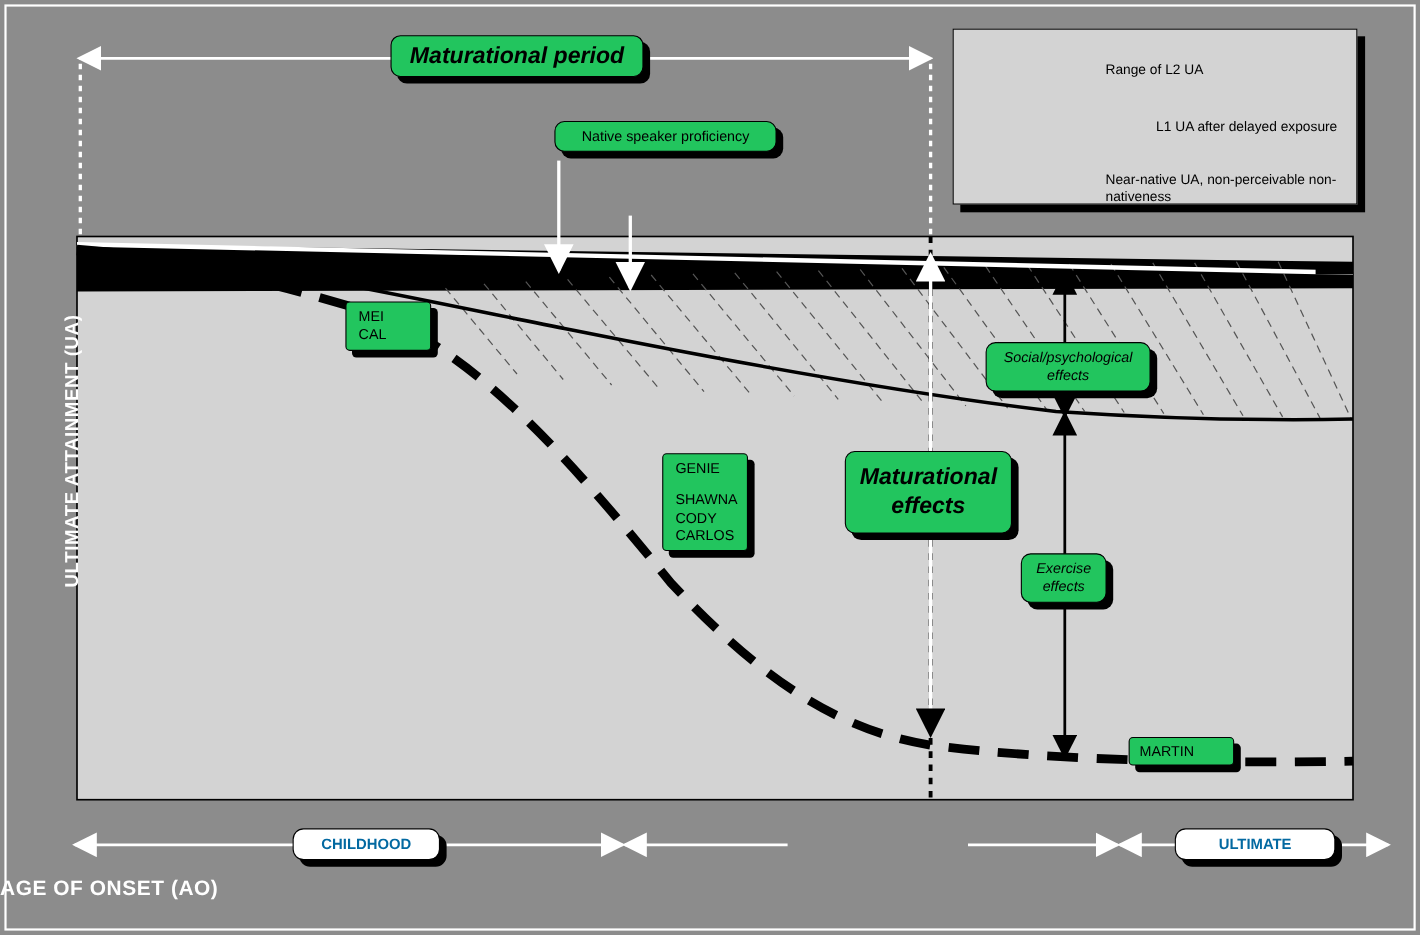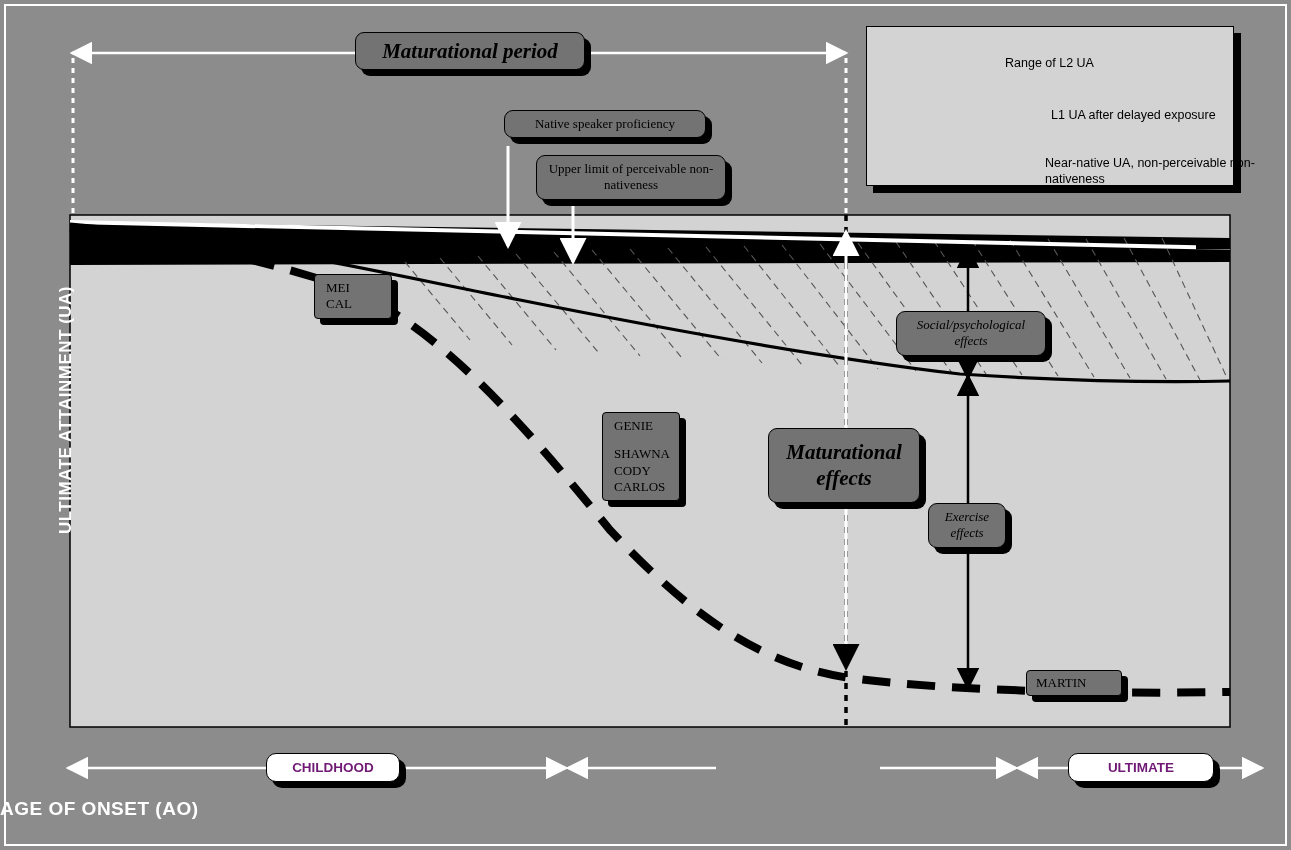--- a/index.html
+++ b/index.html
@@ -29,31 +29,30 @@
   svg#canvas {
     position: absolute;
     left: 0;
     top: 0;
     width: 1291px;
     height: 850px;
   }
   
   .callout {
     position: absolute;
-    background: #737373;
+    background: #22c55e;
     border: 1.5px solid #000000;
     border-radius: 9px;
     box-shadow: 6px 6px 0 #000000;
     padding: 5px 11px;
     font-size: 13px;
     line-height: 1.25;
     color: #000000;
     text-align: center;
     box-sizing: border-box;
-    font-family: Liberation Serif, serif;
   }
   .callout.sq {
     border-radius: 4px;
   }
   .callout.italic {
     font-style: italic;
   }
   .callout.big {
     font-size: 21px;
     font-weight: bold;
@@ -97,31 +96,31 @@
     box-sizing: border-box;
   }
   .legend-row {
     position: absolute;
     font-size: 12.5px;
     line-height: 1.25;
     color: #000000;
   }
   .legend-text-1 { left: 138px; top: 29px; }
   .legend-text-2 { left: 152px; top: 81px; margin-left: 32px; }
-  .legend-text-3 { left: 138px; top: 129px; width: 215px; margin-left: 40px; }
+  .legend-text-3 { left: 138px; top: 129px; width: 215px; }
   .stage-label {
     position: absolute;
     background: #ffffff;
     border: 1.5px solid #000000;
     border-radius: 10px;
     box-shadow: 6px 6px 0 #000000;
     font-weight: bold;
     font-size: 13.5px;
     padding: 6px 16px;
-    color: #701a75;
+    color: #0369a1;
     box-sizing: border-box;
     text-align: center;
   }
 </style>
 </head>
 <body>
 
 <div id="root">
 
   <div id="frame"></div>
@@ -217,36 +216,35 @@
   <div id="legend">
     <div class="legend-row legend-text-1">Range of L2 UA</div>
     <div class="legend-row legend-text-2">L1 UA after delayed  exposure</div>
     <div class="legend-row legend-text-3">Near-native UA, non-perceivable non-nativeness</div>
   </div>
 
   <div class="callout big" style="left:355px; top:32px; width:230px;">Maturational period</div>
 
   <div class="callout" style="left:504px; top:110px; width:202px;">Native speaker proficiency</div>
 
-  <div class="callout" style="left:536px; top:155px; width:190px;">Upper limit of perceivable non-nativeness</div>
 
   <div class="callout sq left" style="left:314px; top:274px; width:78px;">
     <div>MEI</div>
     <div>CAL</div>
   </div>
 
   <div class="callout sq left" style="left:602px; top:412px; width:78px;">
     <div>GENIE</div>
     <div style="height:12px"></div>
     <div>SHAWNA</div>
     <div>CODY</div>
     <div>CARLOS</div>
   </div>
 
-  <div class="callout big" style="left:768px; top:428px; width:152px; padding:10px 12px;">Maturational effects</div>
+  <div class="callout big" style="left:768px; top:410px; width:152px; padding:10px 12px;">Maturational effects</div>
 
   <div class="callout italic" style="left:896px; top:283px; width:150px;margin-top:28px;">Social/psychological effects</div>
 
   <div class="callout italic" style="left:928px; top:503px; width:78px;">Exercise effects</div>
 
 
   <div class="callout sq left" style="left:1026px; top:670px; width:96px; padding:4px 9px;">MARTIN</div>
 
   <div class="stage-label" style="left:266px; top:753px; width:134px;">CHILDHOOD</div>
   <div class="stage-label" style="left:1068px; top:753px; width:146px;">ULTIMATE</div>

